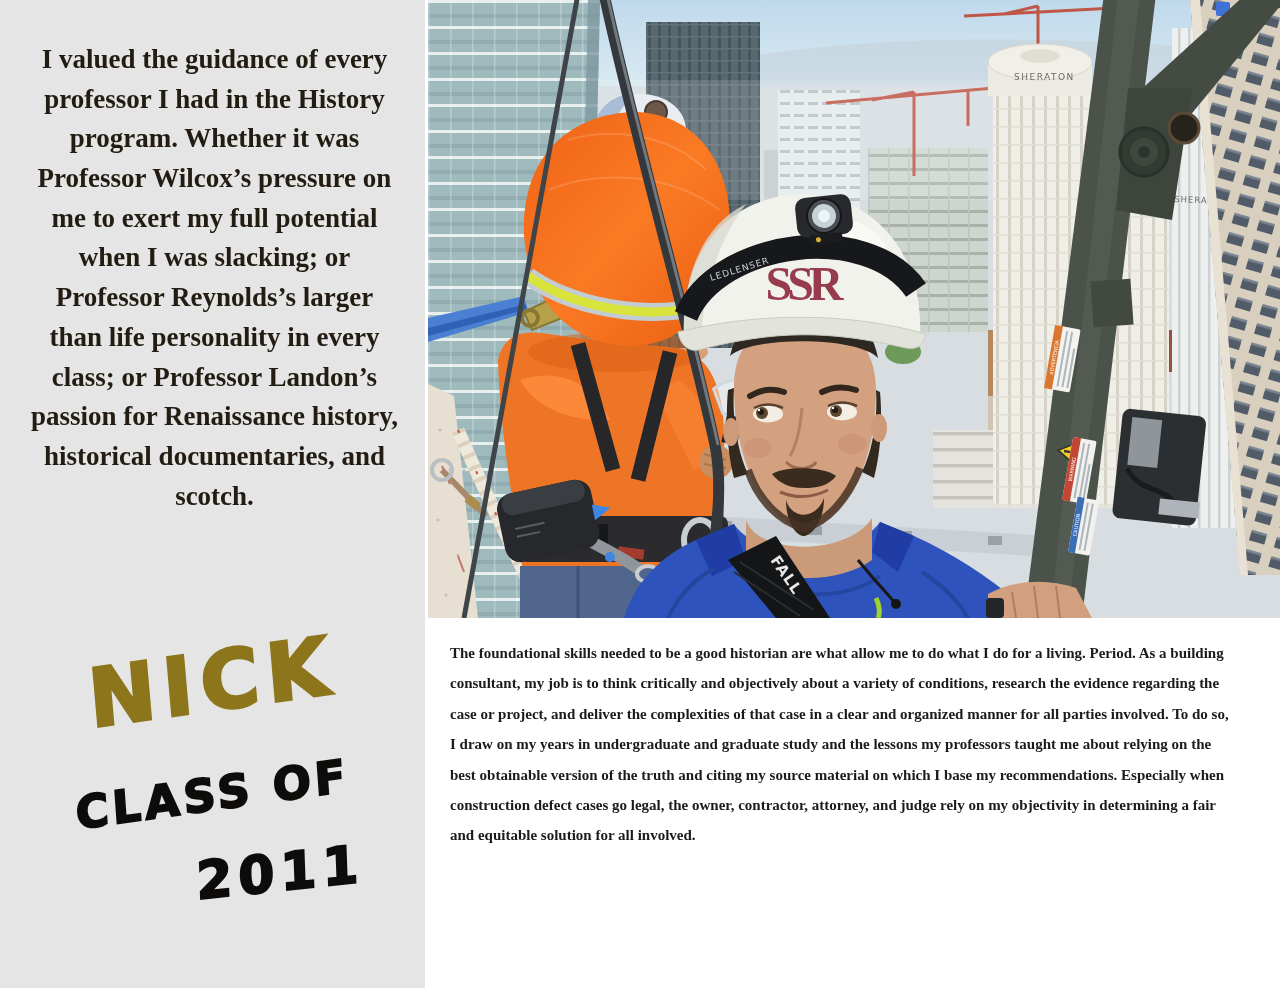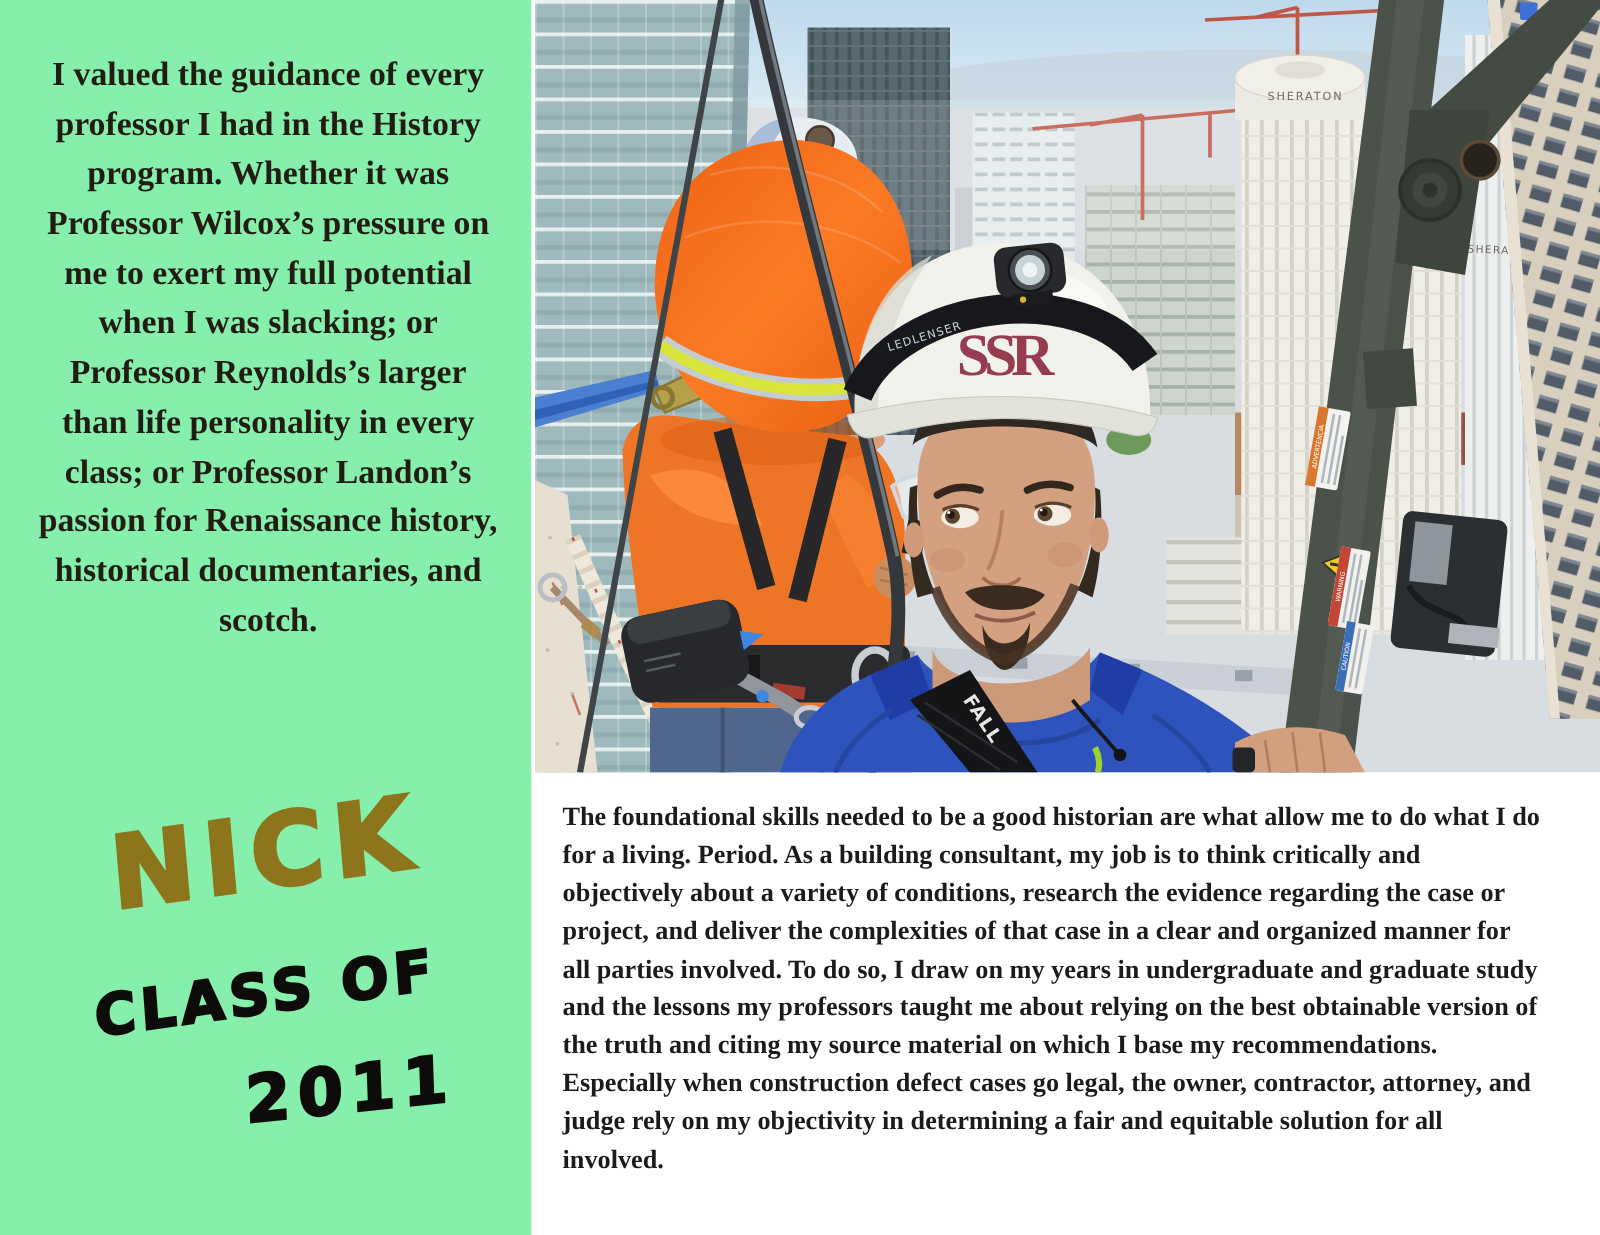--- a/index.html
+++ b/index.html
@@ -1,32 +1,32 @@
 <!DOCTYPE html>
 <html><head>
 <meta charset="utf-8">
 <style>
   html,body{margin:0;padding:0;}
   body{width:1280px;height:988px;position:relative;background:#ffffff;overflow:hidden;
        font-family:"Liberation Serif","DejaVu Serif",serif;}
-  .left-panel{position:absolute;left:0;top:0;width:425px;height:988px;background:#86efac;}
+  .left-panel{position:absolute;left:0;top:0;width:425px;height:988px;background:#e5e5e5;}
   .quote{padding:40px 26px 0 30px;text-align:center;font-weight:bold;font-size:27px;
          line-height:1.47;color:#221c12;}
   .sig{position:absolute;left:0;width:425px;text-align:center;color:#0d0c0a;
        font-family:"DejaVu Sans","Liberation Sans",sans-serif;font-weight:bold;}
   .sig-name{top:636px;font-size:80px;letter-spacing:8px;color:#8d751c;
             transform:rotate(-8deg) skewX(-3deg);-webkit-text-stroke:3px #8d751c;}
   .sig-class{top:768px;font-size:45px;letter-spacing:4px;transform:rotate(-8deg) skewX(-4deg);
              -webkit-text-stroke:2px #0d0c0a;}
   .sig-year{top:846px;font-size:52px;letter-spacing:6px;padding-left:68px;
             transform:rotate(-6deg) skewX(-4deg);-webkit-text-stroke:2px #0d0c0a;}
   .photo{position:absolute;left:428px;top:0;width:972px;height:618px;}
   .photo svg{display:block;width:852px;height:618px;}
   .bio{position:absolute;left:428px;top:618px;width:852px;box-sizing:border-box;
-       padding:20px 46px 0 22px;font-weight:bold;font-size:21px;line-height:30.4px;
+       padding:20px 46px 0 22px;font-weight:bold;font-size:15px;line-height:30.4px;
        color:#1b1b1b;text-align:left;}
   .st{font-family:"DejaVu Sans",sans-serif;}
 </style>
 </head>
 <body>
 
 <div class="left-panel">
   <div class="quote">I valued the guidance of every professor I had in the History program. Whether it was Professor Wilcox’s pressure on me to exert my full potential when I was slacking; or Professor Reynolds’s larger than life personality in every class; or Professor Landon’s passion for Renaissance history, historical documentaries, and scotch.</div>
   <div class="sig sig-name">NICK</div>
   <div class="sig sig-class">CLASS OF</div>

